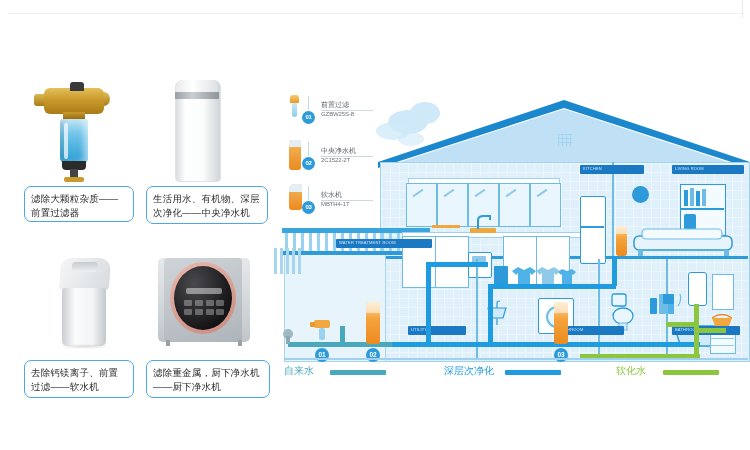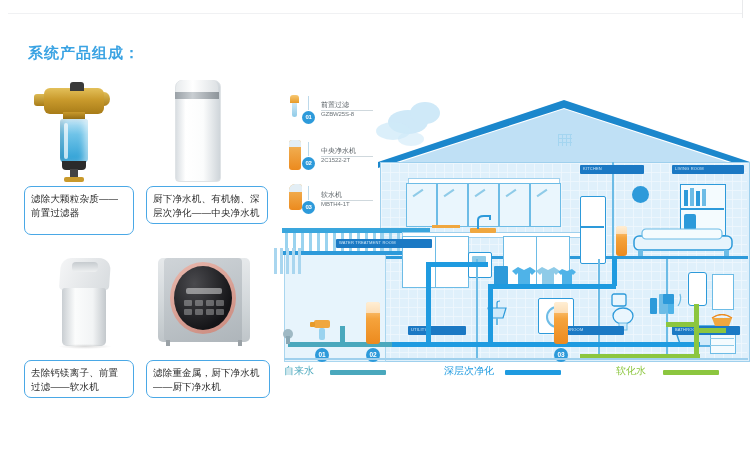--- a/index.html
+++ b/index.html
@@ -134,46 +134,45 @@
 
   <div class="top-ghost">
     <span style="left:60px">&nbsp;&nbsp;&nbsp;&nbsp;&nbsp;&nbsp;&nbsp;&nbsp;&nbsp;&nbsp;&nbsp;&nbsp;&nbsp;&nbsp;</span>
     <span style="left:150px">&nbsp;&nbsp;&nbsp;&nbsp;&nbsp;&nbsp;&nbsp;&nbsp;&nbsp;&nbsp;&nbsp;&nbsp;&nbsp;&nbsp;</span>
     <span style="left:260px">&nbsp;&nbsp;&nbsp;&nbsp;&nbsp;&nbsp;&nbsp;&nbsp;&nbsp;&nbsp;&nbsp;&nbsp;&nbsp;&nbsp;</span>
     <span style="left:380px">&nbsp;&nbsp;&nbsp;&nbsp;&nbsp;&nbsp;&nbsp;&nbsp;&nbsp;&nbsp;&nbsp;&nbsp;&nbsp;&nbsp;</span>
     <span style="left:520px">&nbsp;&nbsp;&nbsp;&nbsp;&nbsp;&nbsp;&nbsp;&nbsp;&nbsp;&nbsp;&nbsp;&nbsp;&nbsp;&nbsp;</span>
   </div>
   <div class="top-rule"></div>
 
-  <div class="sec-title">系统产品组成：</div>
 
   <div>
     <div>
       <div class="pf-side"></div>
       <div class="pf-right"></div>
       <div class="pf-body"></div>
       <div class="pf-knob"></div>
       <div class="pf-neck"></div>
       <div class="pf-bowl">
           <i></i>
         </div>
       <div class="pf-cap"></div>
       <div class="pf-stem"></div>
       <div class="pf-foot"></div>
     </div>
-    <div class="callout" style="left:24px;top:186px;width:110px;height:49px;">滤除大颗粒杂质——前置过滤器</div>
+    <div class="callout" style="left:24px;top:186px;width:110px;height:36px;">滤除大颗粒杂质——前置过滤器</div>
   </div>
 
   <div>
     <div>
       <div class="cp"></div>
       <div class="cp-top"></div>
       <div class="cp-band"></div>
     </div>
-    <div class="callout" style="left:146px;top:186px;width:122px;height:38px;">厨下净水机、有机物、深层次净化——中央净水机</div>
+    <div class="callout" style="left:146px;top:186px;width:122px;height:38px;">生活用水、有机物、深层次净化——中央净水机</div>
   </div>
 
   <div>
     <div>
       <div class="sf-cap"></div>
       <div class="sf-lid"></div>
       <div class="sf-body"></div>
       <div class="sf-shadow"></div>
     </div>
     <div class="callout" style="left:24px;top:360px;width:110px;height:38px;">去除钙镁离子、前置过滤——软水机</div>

